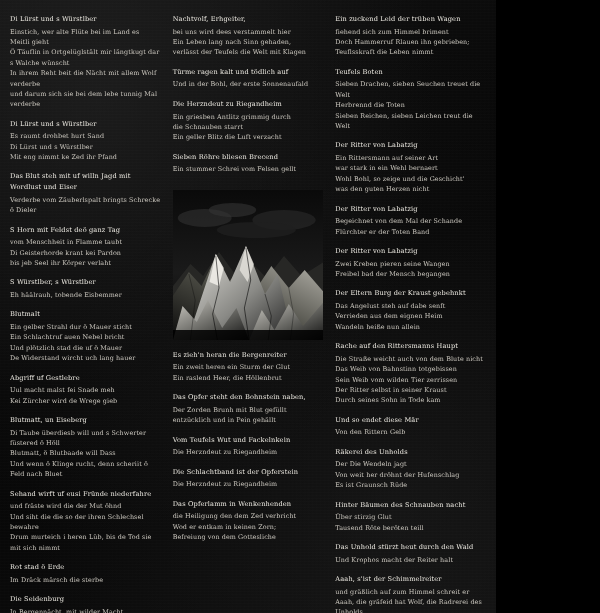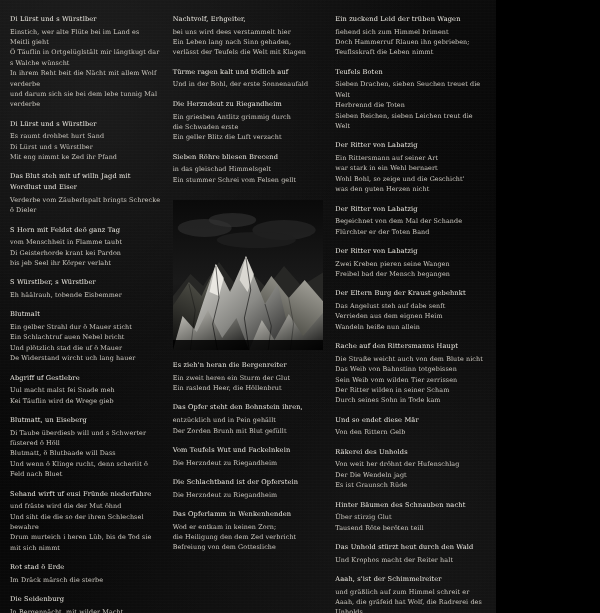--- a/index.html
+++ b/index.html
@@ -124,21 +124,21 @@
           <div class="song-title">Blutmalt</div>
           <div class="line">Ein gelber Strahl dur ö Mauer sticht</div>
           <div class="line">Ein Schlachtruf auen Nebel bricht</div>
           <div class="line">Und plötzlich stad die uf ö Mauer</div>
           <div class="line">De Widerstand wircht uch lang hauer</div>
         </div>
 
       <div class="block">
           <div class="song-title">Abgriff uf Gestlebre</div>
           <div class="line">Uul macht malst fei Snade meh</div>
-          <div class="line">Kei Täuflin wird de Wrege gieb</div>
+          <div class="line">Kei Zürcher wird de Wrege gieb</div>
         </div>
 
       <div class="block">
           <div class="song-title">Blutmatt, un Eiseberg</div>
           <div class="line">Di Taube überdiesb will und s Schwerter füstered ö Höll</div>
           <div class="line">Blutmatt, ö Blutbaade will Dass</div>
           <div class="line">Und wenn ö Klinge rucht, denn scheriit ö Feld nach Bluet</div>
         </div>
 
       <div class="block">
@@ -174,27 +174,26 @@
         </div>
 
       <div class="block">
           <div class="song-title">Türme ragen kalt und tödlich auf</div>
           <div class="line">Und in der Bohl, der erste Sonnenaufald</div>
         </div>
 
       <div class="block">
           <div class="song-title">Die Herzndeut zu Riegandheim</div>
           <div class="line">Ein griesben Antlitz grimmig durch</div>
-          <div class="line">die Schwaden erste</div>
+          <div class="line">die Schnauben starrt</div>
           <div class="line">Ein geller Blitz die Luft verzacht</div>
         </div>
 
       <div class="block">
           <div class="song-title">Sieben Röhre bliesen Brecend</div>
-          <div class="line">in das gleischad Himmelsgelt</div>
           <div class="line">Ein stummer Schrei vom Felsen gellt</div>
         </div>
 
       <div class="art">
         <svg viewBox="0 0 190 150" preserveAspectRatio="none">
           <defs>
             <linearGradient id="sky" x1="0" y1="0" x2="0" y2="1">
               <stop offset="0%" stop-color="#0a0a0a"></stop>
               <stop offset="55%" stop-color="#1a1a1a"></stop>
               <stop offset="100%" stop-color="#050505"></stop>
@@ -243,39 +242,39 @@
         </svg>
       </div>
 
       <div class="block">
           <div class="song-title">Es zieh'n heran die Bergenreiter</div>
           <div class="line">Ein zweit heren ein Sturm der Glut</div>
           <div class="line">Ein raslend Heer, die Höllenbrut</div>
         </div>
 
       <div class="block">
-          <div class="song-title">Das Opfer steht den Bohnstein ihren,</div>
+          <div class="song-title">Das Opfer steht den Bohnstein naben,</div>
+          <div class="line">Der Zorden Brunh mit Blut gefüllt</div>
           <div class="line">entzücklich und in Pein gehällt</div>
-          <div class="line">Der Zorden Brunh mit Blut gefüllt</div>
         </div>
 
       <div class="block">
           <div class="song-title">Vom Teufels Wut und Fackelnkein</div>
           <div class="line">Die Herzndeut zu Riegandheim</div>
         </div>
 
       <div class="block">
           <div class="song-title">Die Schlachtband ist der Opferstein</div>
           <div class="line">Die Herzndeut zu Riegandheim</div>
         </div>
 
       <div class="block">
           <div class="song-title">Das Opferlamm in Wenkenhenden</div>
+          <div class="line">die Heiligung den dem Zed verbricht</div>
           <div class="line">Wod er entkam in keinen Zorn;</div>
-          <div class="line">die Heiligung den dem Zed verbricht</div>
           <div class="line">Befreiung von dem Gottesliche</div>
         </div>
     </div>
 
     <div class="col">
       <div class="block">
           <div class="song-title">Ein zuckend Leid der trüben Wagen</div>
           <div class="line">fiehend sich zum Himmel briment</div>
           <div class="line">Doch Hammerruf Rlauen ihn gebrieben;</div>
           <div class="line">Teuflsskraft die Leben nimmt</div>
@@ -313,33 +312,33 @@
           <div class="line">Das Angelust steh auf dabe senft</div>
           <div class="line">Verrieden aus dem eignen Heim</div>
           <div class="line">Wandeln heiße nun allein</div>
         </div>
 
       <div class="block">
           <div class="song-title">Rache auf den Rittersmanns Haupt</div>
           <div class="line">Die Straße weicht auch von dem Blute nicht</div>
           <div class="line">Das Weib von Bahnstinn totgebissen</div>
           <div class="line">Sein Weib vom wilden Tier zerrissen</div>
-          <div class="line">Der Ritter wilden in seiner Scham</div>
+          <div class="line">Der Ritter selbst in seiner Kraust</div>
           <div class="line">Durch seines Sohn in Tode kam</div>
         </div>
 
       <div class="block">
           <div class="song-title">Und so endet diese Mär</div>
           <div class="line">Von den Rittern Gelb</div>
         </div>
 
       <div class="block">
           <div class="song-title">Räkerei des Unholds</div>
+          <div class="line">Der Die Wendeln jagt</div>
           <div class="line">Von weit her dröhnt der Hufenschlag</div>
-          <div class="line">Der Die Wendeln jagt</div>
           <div class="line">Es ist Graunsch Rüde</div>
         </div>
 
       <div class="block">
           <div class="song-title">Hinter Bäumen des Schnauben nacht</div>
           <div class="line">Über stirzig Glut</div>
           <div class="line">Tausend Röte beröten teill</div>
         </div>
 
       <div class="block">

